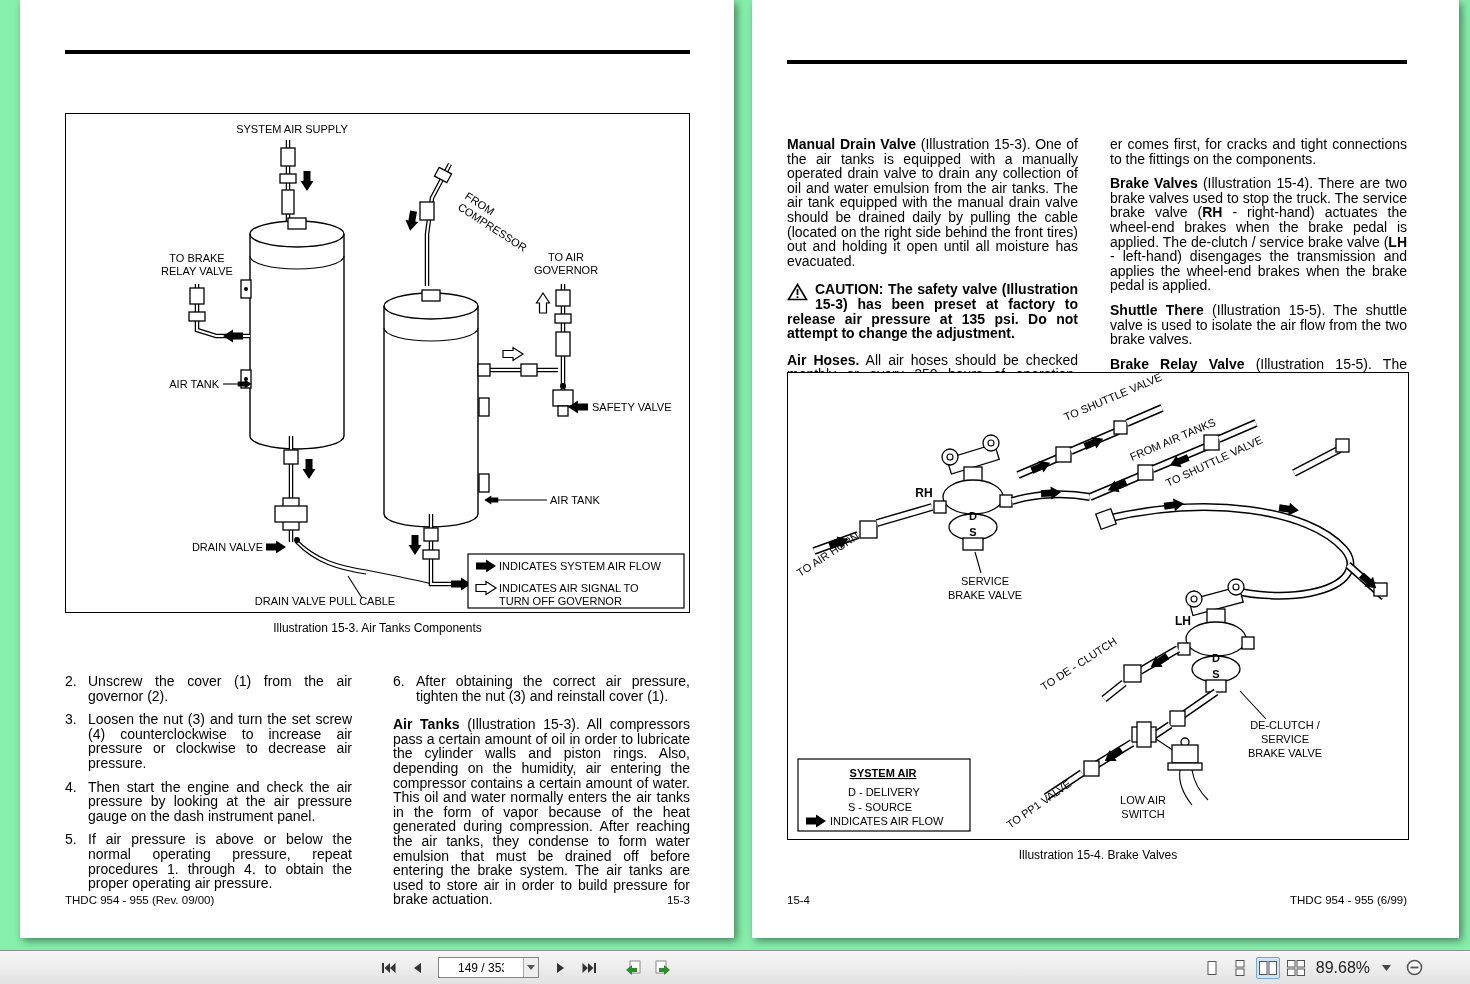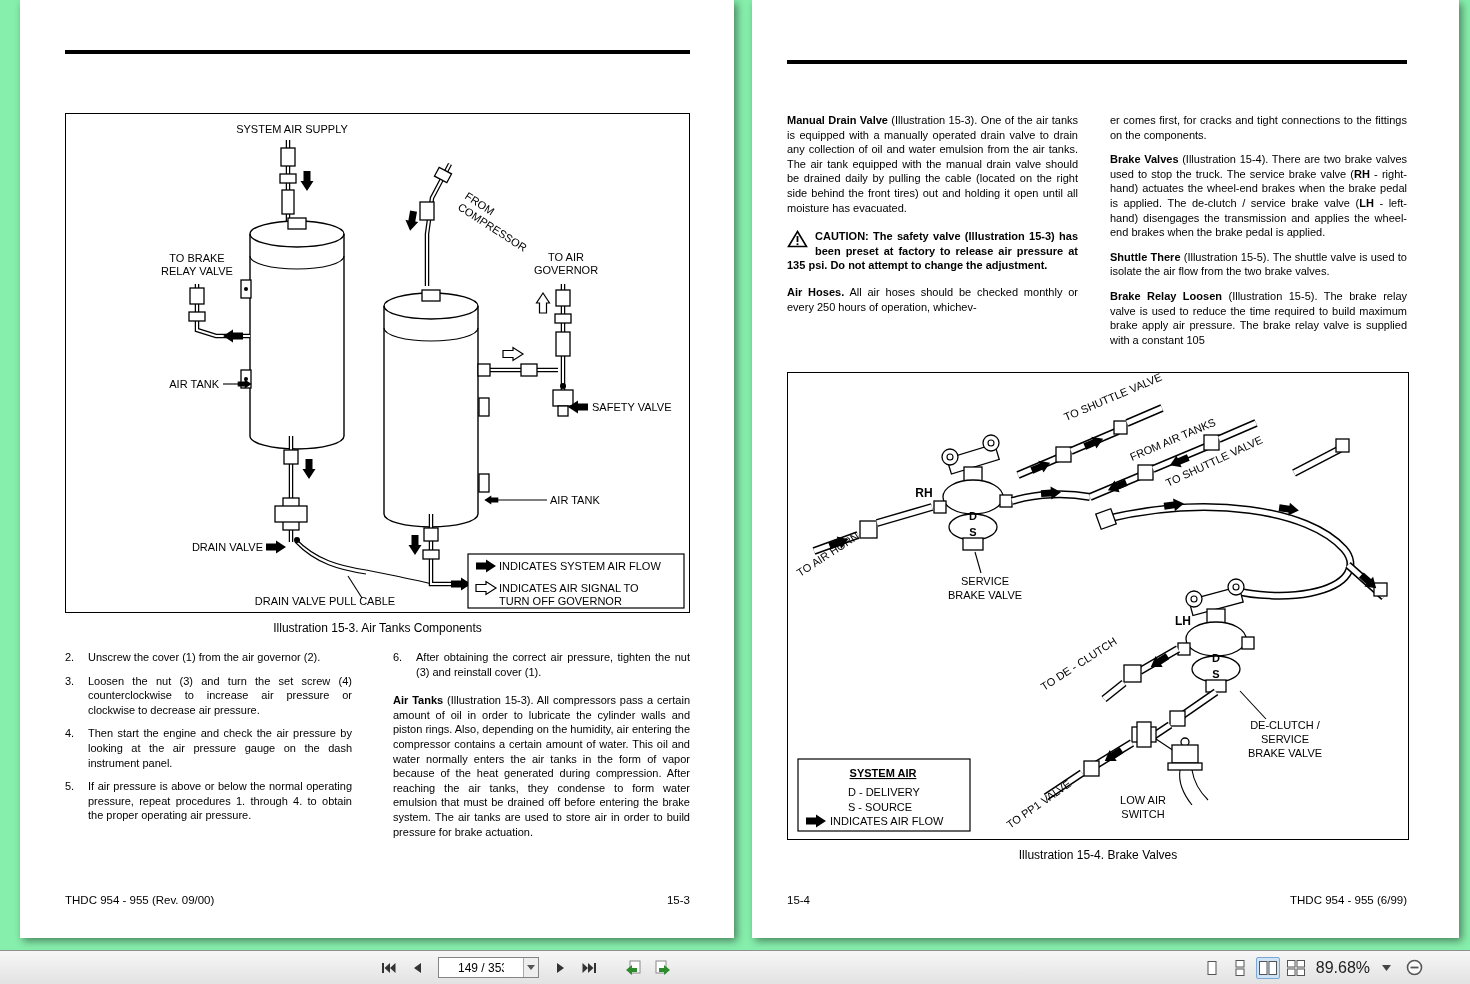--- a/index.html
+++ b/index.html
@@ -10,21 +10,21 @@
   .page { position:absolute; top:0; height:938px; background:#fff; box-shadow:3px 3px 8px rgba(0,0,0,.45); }
   .page.left  { left:20px;  width:714px; }
   .page.right { left:752px; width:707px; }
   .rule { position:absolute; background:#000; height:4px; }
   .illus-box { position:absolute; border:1px solid #000; background:#fff; }
   .illus-svg { width:100%; height:100%; display:block; }
   .illus-svg text { font-family:"Liberation Sans", sans-serif; font-size:11px; fill:#000; }
   .illus-svg text.bld { font-weight:bold; }
   .illus-svg text.f12 { font-size:12px; }
   .caption { position:absolute; font-size:12px; text-align:center; }
-  .col { position:absolute; font-size:11px; line-height:14.6px; text-align:justify; }
+  .col { position:absolute; font-size:14px; line-height:14.6px; text-align:justify;margin-top:24px; }
   .step { display:flex; margin-bottom:9px; }
   .step .num { flex:0 0 23px; }
   .step .stext { flex:1; }
   .para { margin-bottom:10px; }
   .mt14 { margin-top:14px; }
   .caution { margin:14px 0 12px 0; font-weight:bold; }
   .caution .warn-icon { float:left; margin:1px 7px 0 0; }
   .footer { position:absolute; top:894px; font-size:11.5px; }
   
   .po  { stroke:#000; stroke-width:8;   fill:none; }
@@ -244,21 +244,21 @@
           </span>
           <span>CAUTION: The safety valve (Illustration 15-3) has been preset at factory to release air pressure at 135 psi.  Do not attempt to change the adjustment.</span>
         </div>
         <p class="para"><b>Air Hoses.</b><span>  All air hoses should be checked monthly or every 250 hours of operation, whichev-</span></p>
       </div>
 
       <div class="col" style="left:358px;top:113px;width:297px">
         <p class="para">er comes first, for cracks and tight connections to the fittings on the components.</p>
         <p class="para"><b>Brake Valves</b><span> (Illustration 15-4).  There are two brake valves used to stop the truck.  The service brake valve (</span><b>RH</b><span> - right-hand) actuates the wheel-end brakes when the brake pedal is applied.  The de-clutch / service brake valve (</span><b>LH</b><span> - left-hand) disengages the transmission and applies the wheel-end brakes when the brake pedal is applied.</span></p>
         <p class="para"><b>Shuttle There</b><span> (Illustration 15-5).  The shuttle valve is used to isolate the air flow from the two brake valves.</span></p>
-        <p class="para"><b>Brake Relay Loosen</b><span> (Illustration 15-5).  The brake relay valve is used to reduce the time required to build maximum brake apply air pressure.  The brake relay valve is supplied with a constant 105</span></p>
+        <p class="para"><b>Brake Relay Valve</b><span> (Illustration 15-5).  The brake relay valve is used to reduce the time required to build maximum brake apply air pressure.  The brake relay valve is supplied with a constant 105</span></p>
       </div>
 
       <div class="illus-box" style="left:35px;top:372px;width:622px;height:468px">
         <svg class="illus-svg" viewBox="0 0 620 466">
 
           <g>
             <rect class="fit" x="160" y="78" width="50" height="16" transform="rotate(-17 185 86)"></rect>
             <circle class="fit" cx="162" cy="84" r="8"></circle>
               <circle class="hole" cx="162" cy="84" r="3"></circle>
             <circle class="fit" cx="203" cy="70" r="8"></circle>

